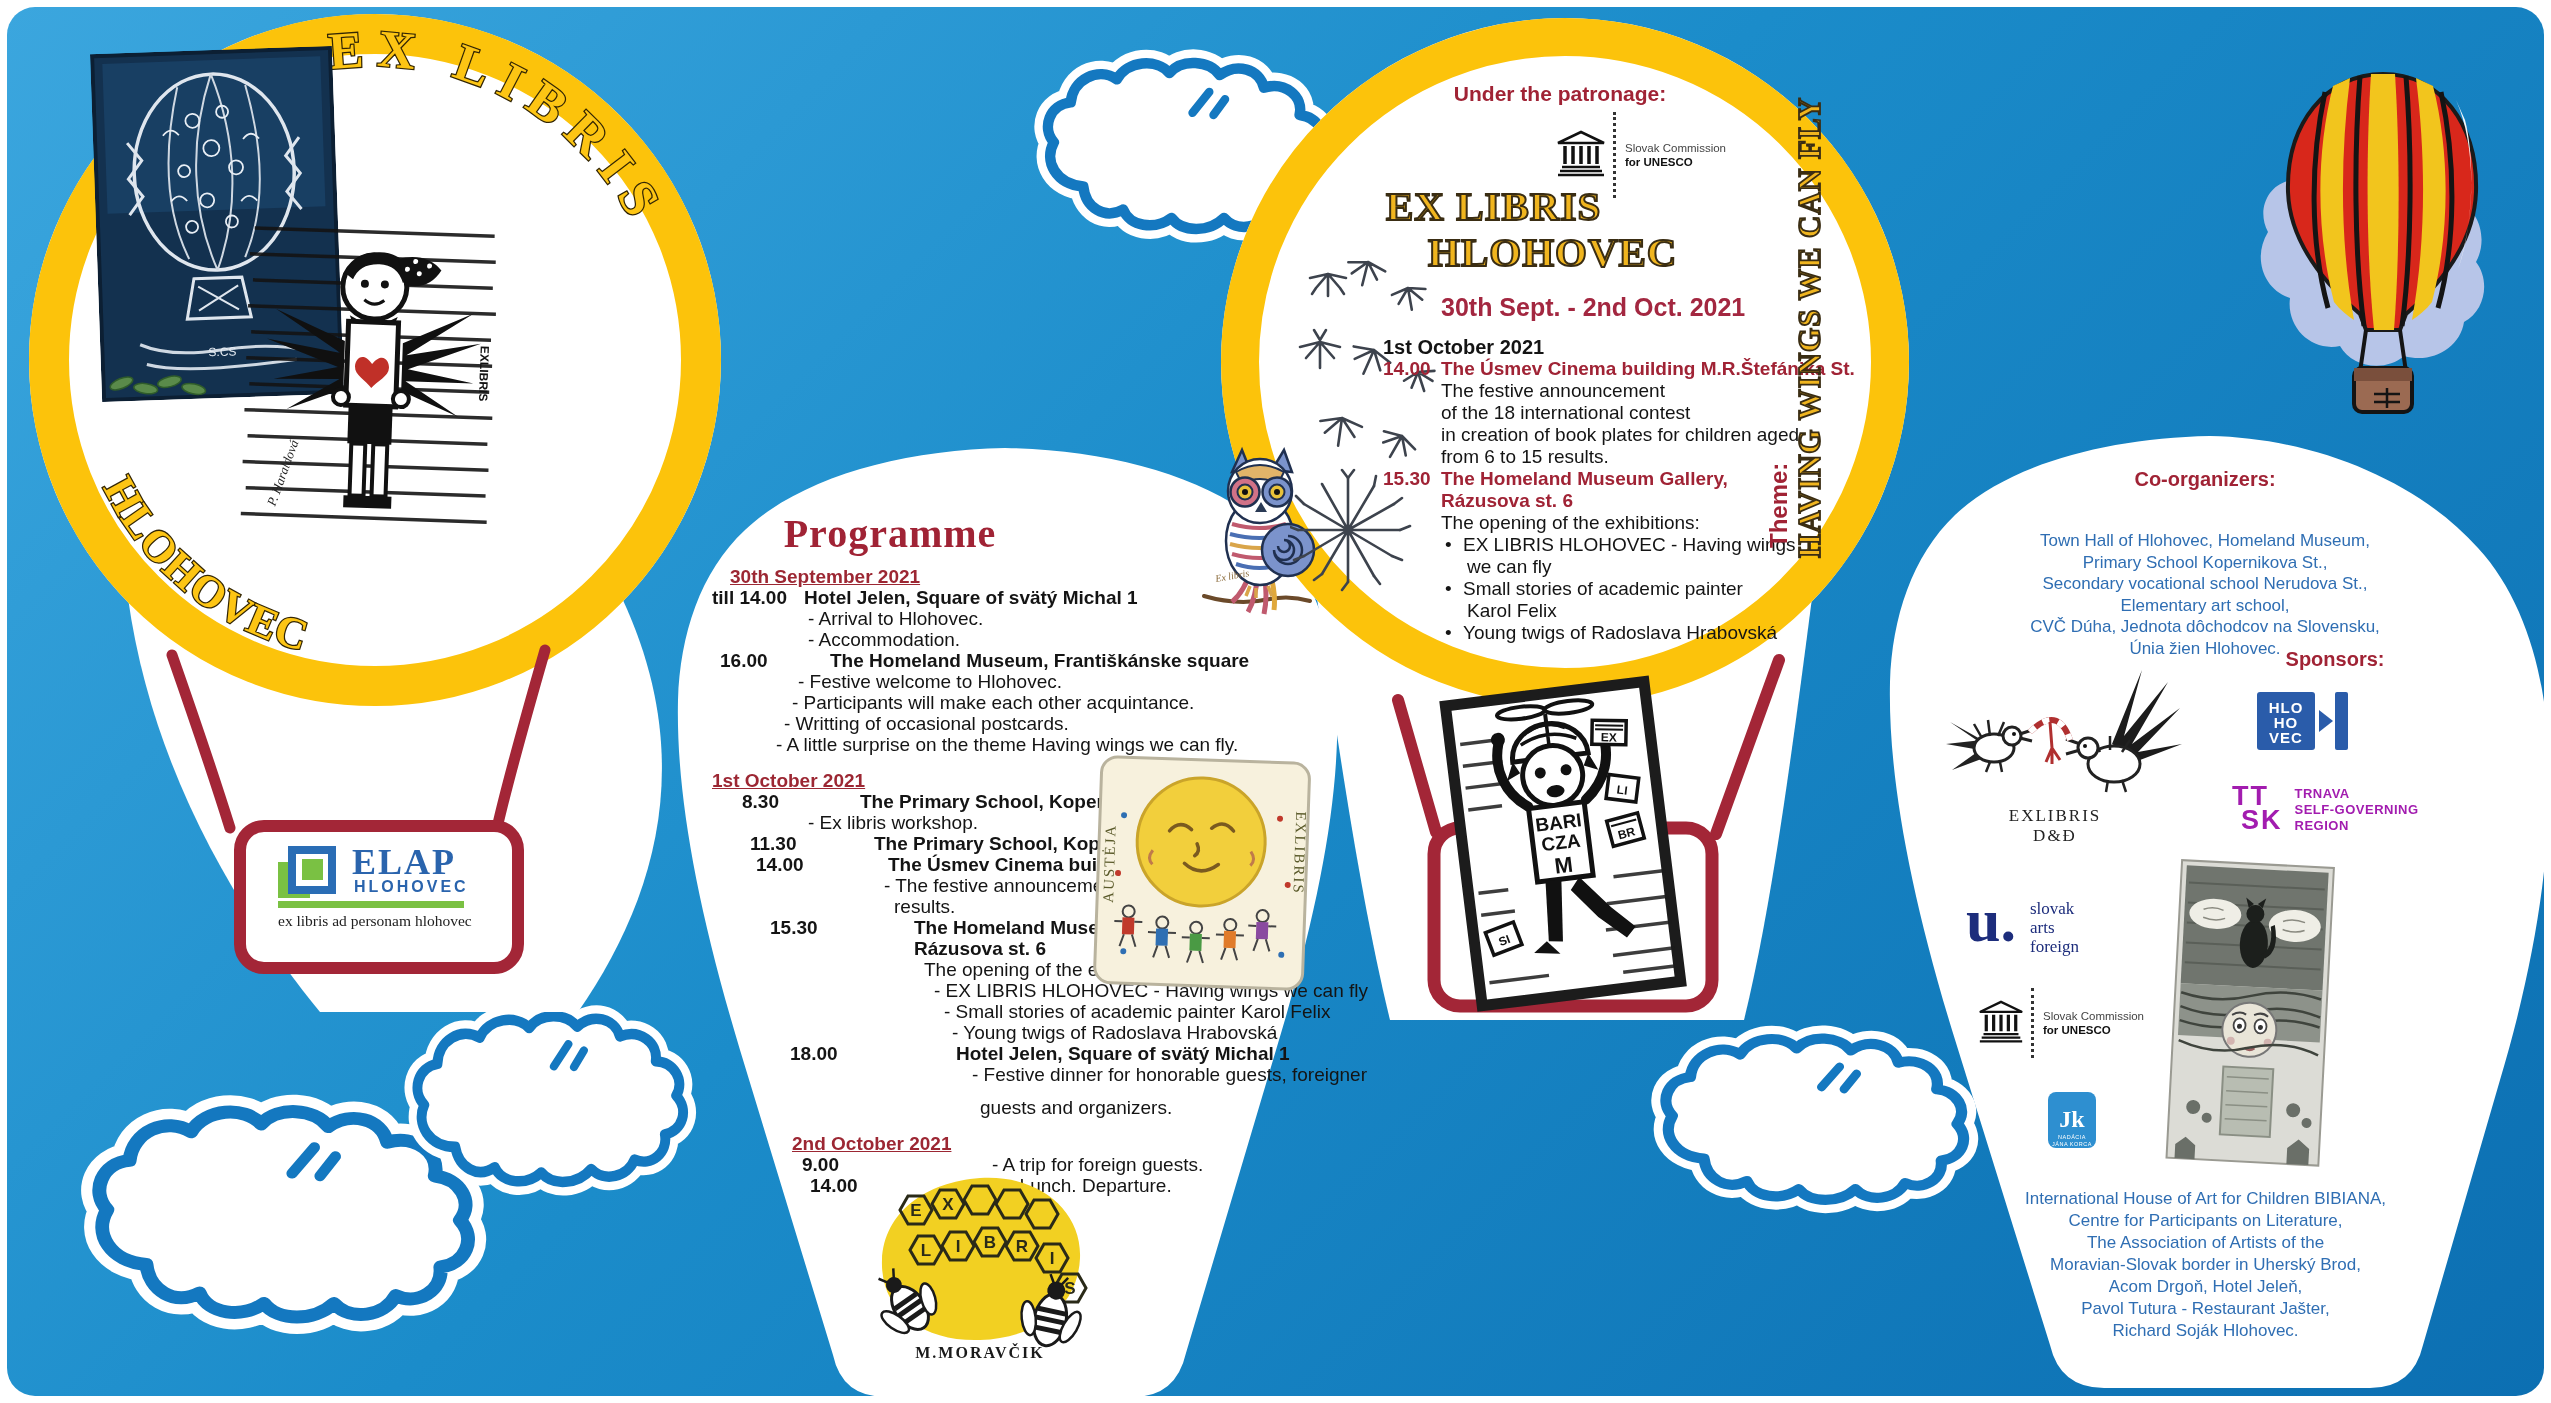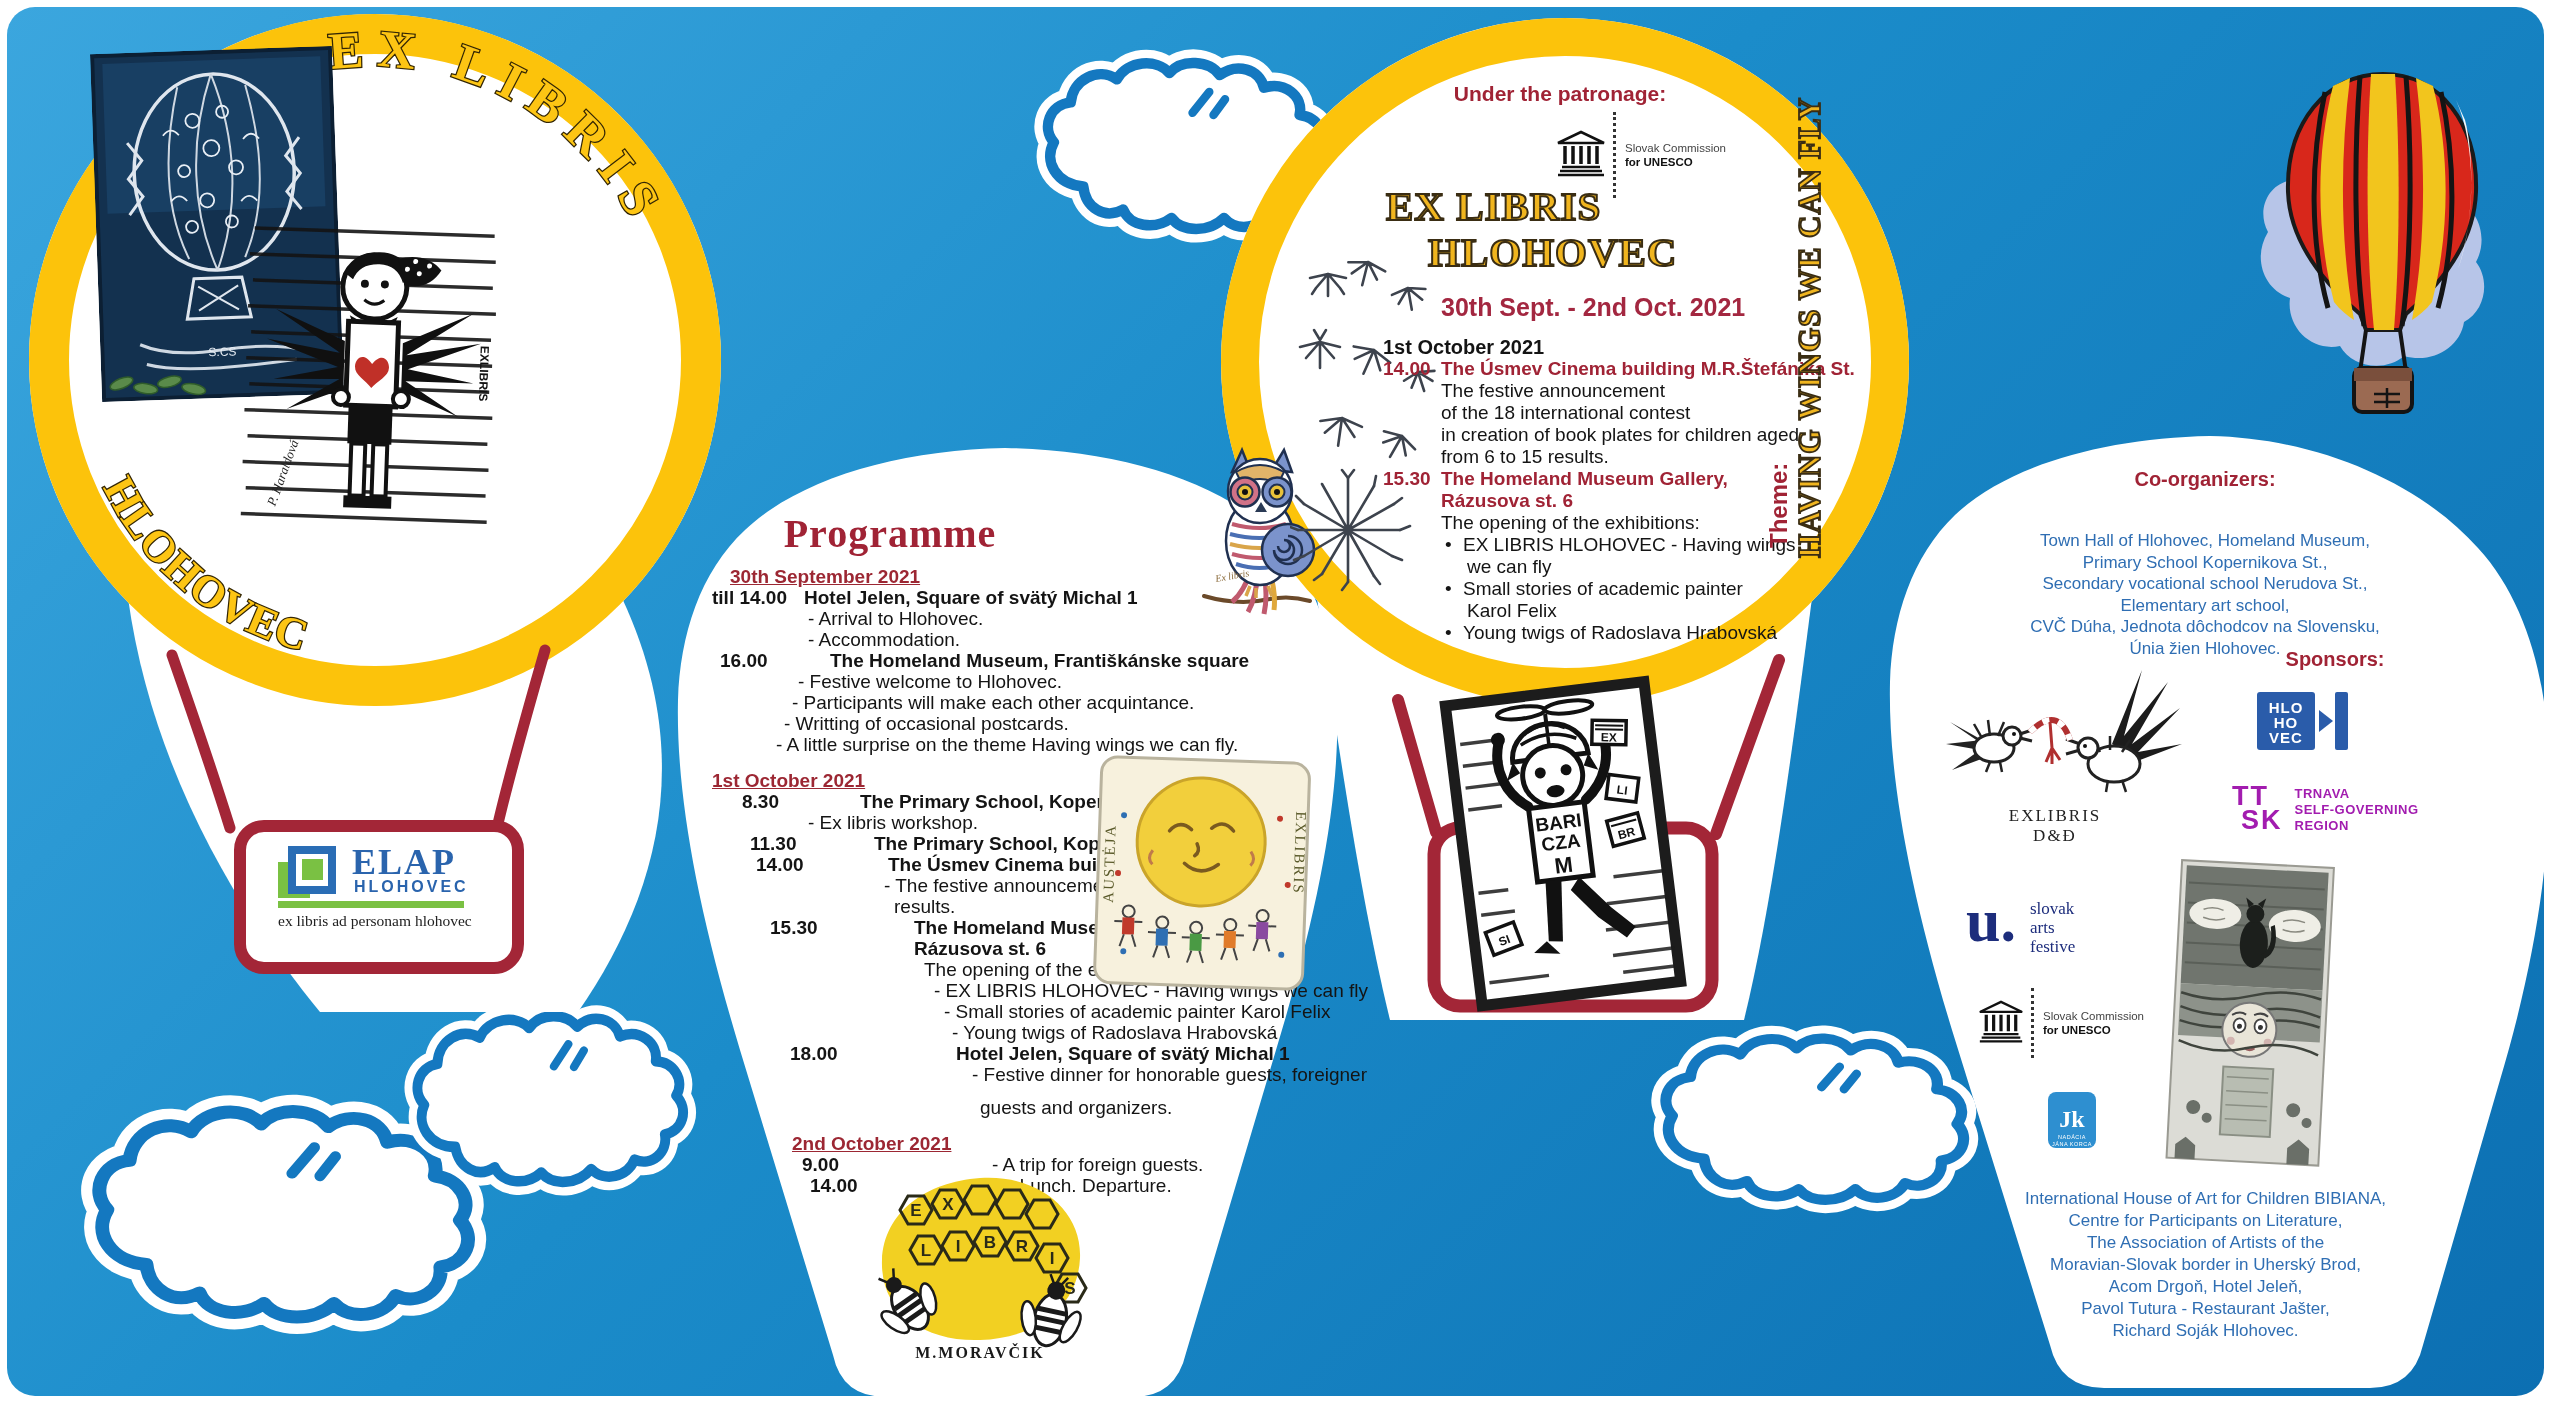--- a/index.html
+++ b/index.html
@@ -641,21 +641,21 @@
       <div>SELF-GOVERNING</div>
       <div>REGION</div>
     </div>
   </div>
 
   <div class="abs logo-u" style="left:1966px;top:893px;">
     <div class="mark">u.</div>
     <div class="txt">
       <div>slovak</div>
       <div>arts</div>
-      <div>festive</div>
+      <div>foreign</div>
     </div>
   </div>
 
   <svg class="abs" style="left:2168px;top:858px;transform:rotate(3deg);" width="170" height="318" viewBox="0 0 170 318">
     <rect x="6" y="6" width="152" height="298" fill="#dcdcd6" stroke="#9a9a92" stroke-width="2"></rect>
     <rect x="11" y="11" width="142" height="118" fill="#70756e"></rect>
     <g stroke="#5a5f58" stroke-width="2">
         <path d="M14,28 h136 M14,48 h136 M14,68 h136 M14,88 h136 M14,108 h136"></path>
       </g>
     <ellipse cx="42" cy="58" rx="26" ry="15" fill="#efeee6"></ellipse>

